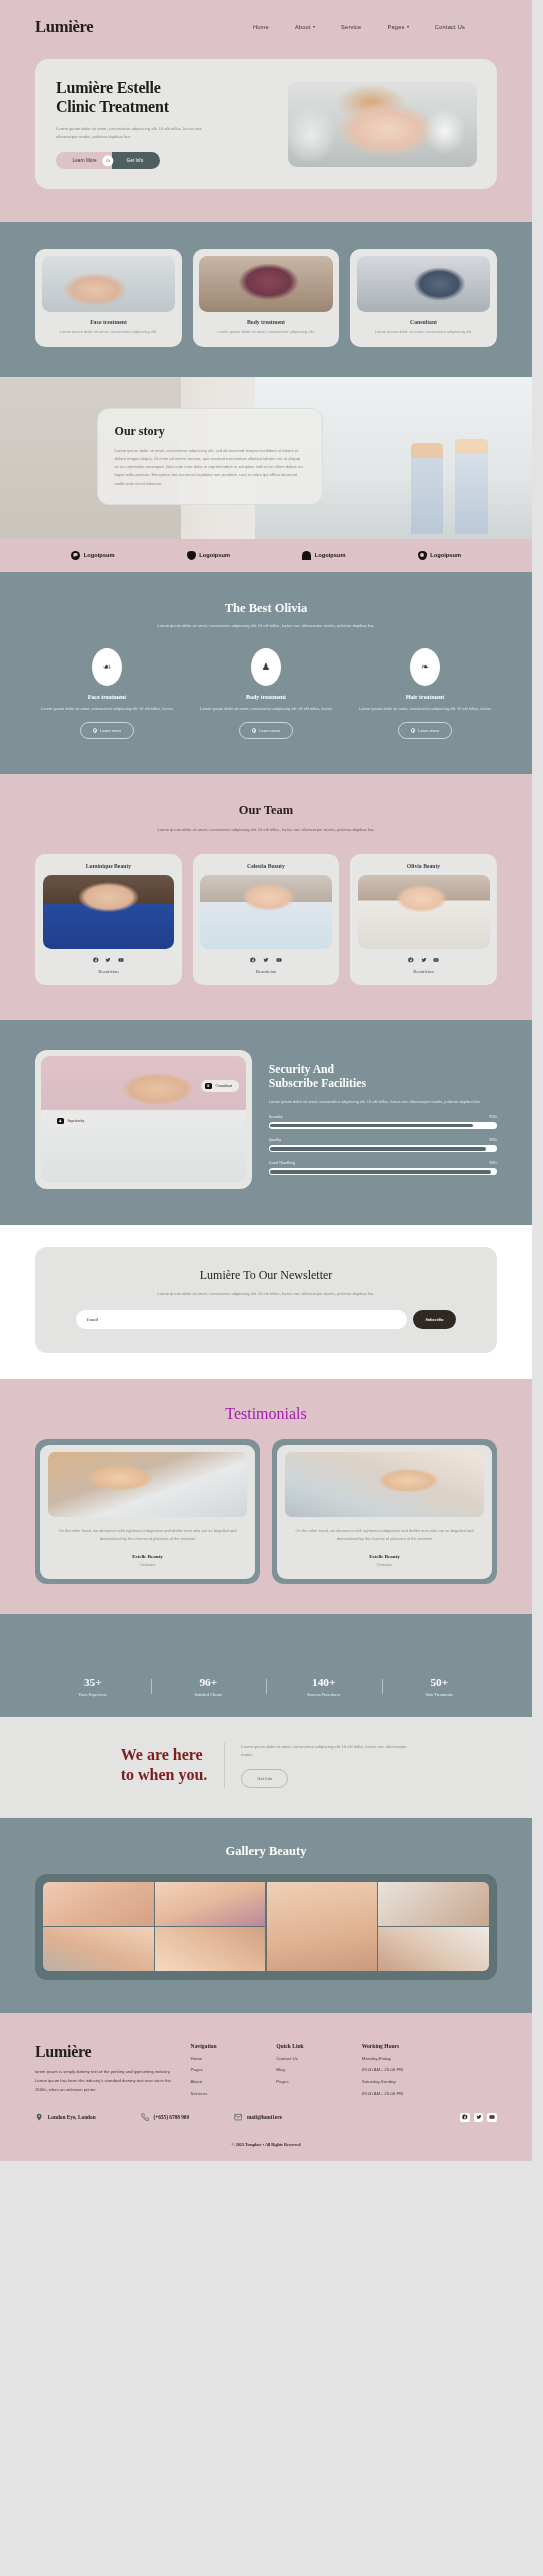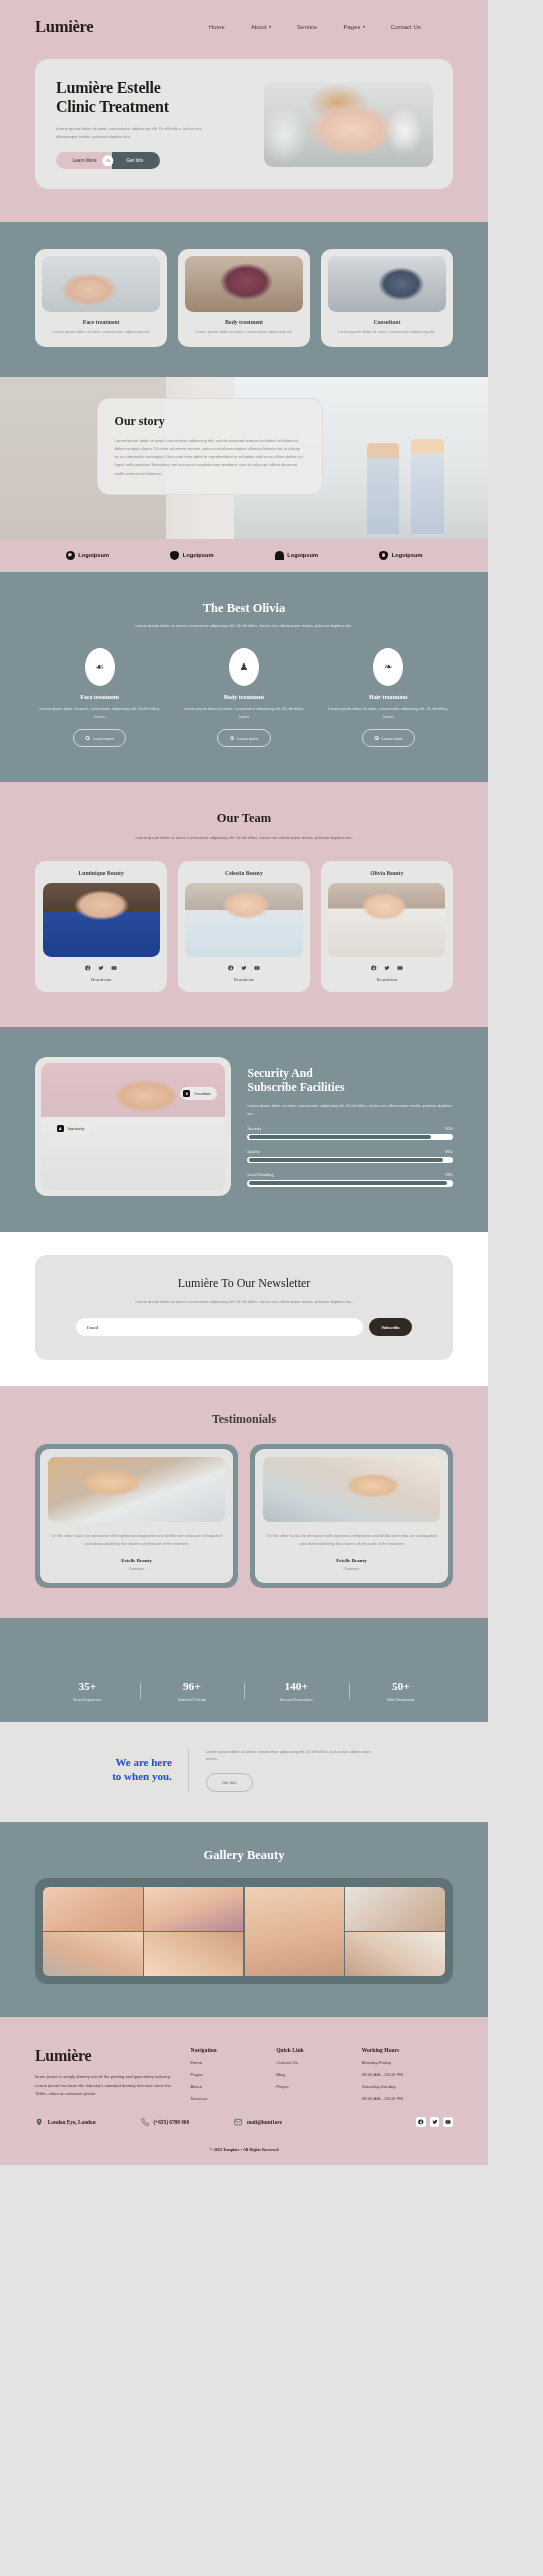--- a/index.html
+++ b/index.html
@@ -3,21 +3,21 @@
 <meta charset="utf-8">
 <style>
   * { box-sizing: border-box; margin: 0; padding: 0; }
   html, body { width: 544px; }
   body {
     font-family: "Liberation Sans", sans-serif;
     background: #e3e3e3;
     color: #2f2b28;
     -webkit-font-smoothing: antialiased;
   }
-  .page { width: 488px; position: relative; overflow: hidden; }
+  .page { width: 532px; position: relative; overflow: hidden; }
 
   
   .nav-wrap { background: #ddc2c7; padding: 16.6px 35px 22.6px; display: flex; align-items: center; }
   .brand { font-family: "Liberation Serif", serif; font-weight: bold; font-size: 16.6px; letter-spacing: -0.3px; color: #26201d; }
   .nav-links { margin-left: auto; display: flex; align-items: center; gap: 26px; padding-right: 32px; }
   .nav-link { font-size: 5.7px; color: #3c3530; display: flex; align-items: center; gap: 2.3px; cursor: pointer; letter-spacing: 0.2px; }
   .caret { width: 0; height: 0; border-left: 1.9px solid transparent; border-right: 1.9px solid transparent; border-top: 2.3px solid #3c3530; display: inline-block; }
 
   
   .hero-section { background: #ddc2c7; padding: 0 35px 33px; }
@@ -54,21 +54,21 @@
   .svc-desc { font-size: 4px; color: #9a9691; line-height: 1.9; margin-top: 3.8px; padding: 0 6px; }
 
   
   .story-section { position: relative; height: 162px; background: linear-gradient(90deg,#d8d4ce 0%, #dcd8d2 22%, #e9e6e2 40%, #eef0f0 100%); overflow: hidden; }
   .story-bg-left { position: absolute; left: 0; top: 0; width: 34%; height: 100%; background: linear-gradient(180deg,#d4cfc8,#cac4bc); }
   .story-bg-right { position: absolute; right: 0; top: 0; width: 52%; height: 100%;
     background: linear-gradient(180deg,#eef1f2 0%, #e2e6e7 60%, #cfd4d5 100%); }
   .story-fig { position: absolute; bottom: 0; border-radius: 4.5px 4.5px 0 0; }
   .fig1 { right: 89px; bottom: 4.5px; width: 32px; height: 91px; background: linear-gradient(180deg,#e9c9a8 0%, #e9c9a8 16%, #cfd9e2 17%, #b9c7d6 100%); }
   .fig2 { right: 44px; bottom: 4.5px; width: 33px; height: 95px; background: linear-gradient(180deg,#f0d6b4 0%, #f0d6b4 15%, #d7dfe8 16%, #bcc9d8 100%); }
-  .story-card { position: absolute; left: 97px; top: 21px; width: 226px; background: rgba(236,236,234,.93); border: 0.8px solid #dcdcd8; border-radius: 12px; padding: 15px 16.6px 16.6px; }
+  .story-card { position: absolute; left: 97px; top: 31px; width: 226px; background: rgba(236,236,234,.93); border: 0.8px solid #dcdcd8; border-radius: 12px; padding: 15px 16.6px 16.6px; }
   .story-title { font-family: "Liberation Serif", serif; font-weight: bold; font-size: 12px; color: #211d1a; }
   .story-text { font-size: 4.1px; color: #8e8a86; line-height: 2.0; margin-top: 8.3px; }
 
   
   .logos { background: #ddc2c7; padding: 12px 35px; display: flex; justify-content: space-around; align-items: center; }
   .logo-item { display: flex; align-items: center; gap: 3.8px; }
   .logo-mark { width: 9px; height: 9px; background: #14110f; }
   .lm-1 { border-radius: 50%; position: relative; }
   .lm-1::after { content:""; position:absolute; left:2.3px; top:2.3px; width:4.5px; height:4.5px; border-radius:50%; background:#ddc2c7; clip-path: polygon(0 0,100% 0,100% 55%,0 100%); }
   .lm-2 { border-radius: 50% 50% 50% 50% / 38% 38% 62% 62%; }
@@ -128,41 +128,41 @@
   .news-wrap { background: #fff; padding: 22.6px 35px 26px; }
   .news-card { background: #e3e3e1; border-radius: 12px; padding: 21px 41px 24px; text-align: center; }
   .news-title { font-family: "Liberation Serif", serif; font-weight: normal; font-size: 12px; color: #211d1a; }
   .news-sub { font-size: 4.1px; color: #8e8a86; line-height: 2; margin-top: 6.8px; }
   .news-form { margin-top: 12px; display: flex; align-items: center; gap: 6.8px; }
   .news-input { flex: 1; background: #fff; border: none; border-radius: 22.6px; padding: 6.8px 10.6px; font-size: 4.5px; font-family: "Liberation Serif", serif; font-weight: bold; color: #2c2724; outline: none; }
   .news-btn { background: #2f2923; color: #fff; border: none; border-radius: 22.6px; padding: 6.8px 12px; font-size: 4.4px; font-family: "Liberation Serif", serif; font-weight: bold; cursor: pointer; }
 
   
   .testi { background: #ddc2c7; padding: 26px 35px 30px; text-align: center; }
-  .testi-title { font-family: "Liberation Serif", serif; font-weight: bold; font-size: 12px; color: #404040; }
+  .testi-title { font-family: "Liberation Serif", serif; font-weight: normal; font-size: 16px; color: #a21caf; }
   .testi-row { display: flex; gap: 12px; margin-top: 16.6px; }
   .testi-outer { flex: 1; background: #7e9196; border-radius: 12px; padding: 5.3px; }
   .testi-card { background: #e4e4e2; border-radius: 9px; padding: 7.5px 7.5px 12px; }
   .testi-img { width: 100%; height: 65px; border-radius: 6.8px; }
   .tim-1 { background: radial-gradient(ellipse 22% 26% at 36% 40%, #efcdaa 0%, #e3bb95 60%, rgba(0,0,0,0) 78%), linear-gradient(160deg,#d9b48a 0%, #cbb8a6 38%, #e8eaea 60%, #cfd6da 100%); }
   .tim-2 { background: radial-gradient(ellipse 20% 24% at 62% 44%, #f0cfae 0%, #e2bb96 60%, rgba(0,0,0,0) 78%), linear-gradient(200deg,#efe7dd 0%, #ddd2c6 40%, #cdd5d8 72%, #b6c0c4 100%); }
   .testi-text { font-size: 4px; color: #918d88; line-height: 2; margin-top: 9.8px; padding: 0 3px; }
   .testi-name { font-family: "Liberation Serif", serif; font-weight: bold; font-size: 5px; color: #241f1c; margin-top: 10.6px; }
   .testi-role { font-family: "Liberation Serif", serif; font-size: 4.1px; color: #8b8782; margin-top: 3px; }
 
   
   .stats { background: #7e9196; padding: 18px 35px 19.6px; display: flex; }
   .stat { flex: 1; text-align: center; position: relative; margin-top: 44px; }
   .stat + .stat::before { content:""; position:absolute; left:0; top: 3px; bottom: 3px; width: 0.8px; background: rgba(255,255,255,.45); }
   .stat-val { font-family: "Liberation Serif", serif; font-weight: bold; font-size: 11.3px; color: #fff; }
   .stat-lbl { font-family: "Liberation Serif", serif; font-size: 4.2px; color: #eef2f3; margin-top: 4.5px; }
 
   
   .help { background: #e3e3e1; padding: 26px 35px 30px; display: flex; justify-content: center; align-items: center; gap: 16.6px; }
-  .help-title { font-family: "Liberation Serif", serif; font-weight: bold; font-size: 11px; line-height: 1.25; color: #1d4ed8; text-align: right; }
+  .help-title { font-family: "Liberation Serif", serif; font-weight: bold; font-size: 16px; line-height: 1.25; color: #7f1d1d; text-align: left; }
   .help-div { width: 0.8px; align-self: stretch; background: #c6c6c3; }
   .help-right { max-width: 170px; }
   .help-text { font-size: 4.1px; color: #8e8a86; line-height: 1.95; }
   .help-btn { margin-top: 9.8px; display: inline-block; border: 0.8px solid #b8b8b4; border-radius: 22.6px; padding: 6px 15px; font-size: 4.2px; color: #6f6b67; cursor: pointer; }
 
   
   .gallery { background: #7e9196; padding: 26px 35px 33px; text-align: center; }
   .gal-title { font-family: "Liberation Serif", serif; font-weight: bold; font-size: 12.5px; color: #fff; }
   .gal-frame { margin-top: 15px; background: #5f7377; border-radius: 12px; padding: 8.3px; }
   .gal-grid { display: grid; grid-template-columns: repeat(4, 1fr); grid-template-rows: repeat(2, 44px); gap: 1.5px; border-radius: 6px; overflow: hidden; }

